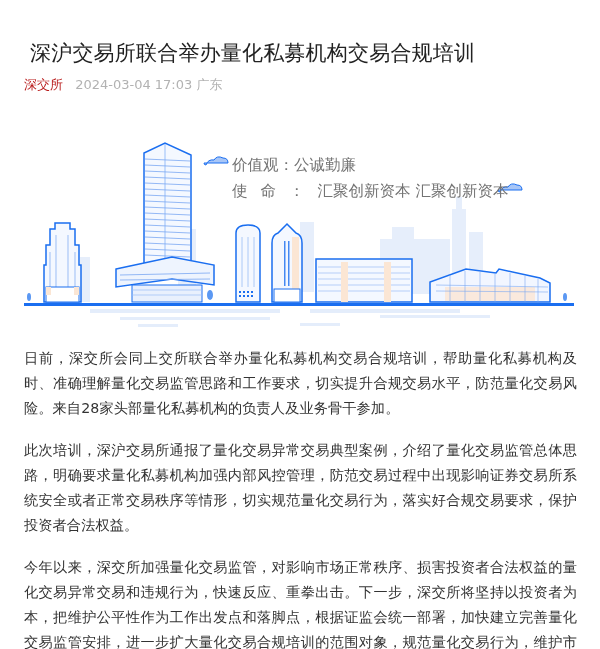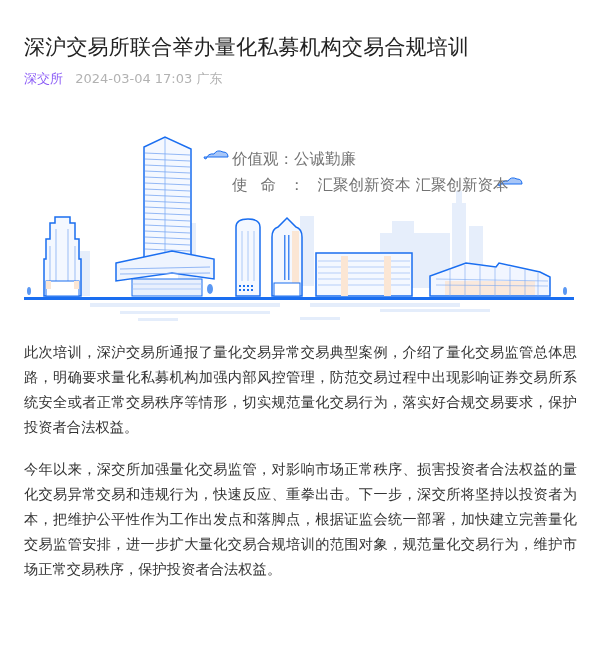--- a/index.html
+++ b/index.html
@@ -3,29 +3,29 @@
   <meta charset="utf-8">
   <style>
     html, body { margin: 0; padding: 0; background: #ffffff; }
     body {
       width: 600px; height: 649px; overflow: hidden;
       font-family: "DejaVu Sans", "Liberation Sans", sans-serif;
       color: #333;
     }
     .article { padding: 0 23px 0 24px; position: relative; }
     .title {
-      margin: 0; padding-top: 33px;
+      margin: 6px; padding-top: 33px;
       font-size: 21px; line-height: 28px; font-weight: normal; color: #222;
       letter-spacing: 0.2px;
     }
     .meta {
       margin-top: 8px; height: 20px; line-height: 20px;
       font-size: 13px; color: #b2b2b2;
     }
-    .meta .source { color: #8b5cf6; margin-right: 8px; }
+    .meta .source { color: #b91c1c; margin-right: 8px; }
     .meta .time { }
     .banner {
       margin-top: 22px; margin-left: -4px;
       width: 560px; height: 215px; position: relative;
     }
     .banner svg { display: block; }
     .banner .slogan {
       position: absolute; left: 198px; color: #737373;
       font-size: 15.5px; line-height: 20px; white-space: nowrap;
     }
@@ -194,16 +194,17 @@
       </g>
       <g fill="#a8c6f7" stroke="#1a6ef0" stroke-width="1">
         <path d="M480 75 Q482 69 488 70 Q491 65 497 68 Q502 68 502 73 H478 Q478 75 480 75 Z"></path>
       </g>
     </svg>
     <div class="slogan l1"><span>价值观：</span><span>公诚勤廉</span></div>
     <div class="slogan l2"><span class="lbl2">使命：</span><span>汇聚创新资本 汇聚创新资本</span></div>
   </div>
 
   <div class="content">
+    <p>日前，深交所会同上交所联合举办量化私募机构交易合规培训，帮助量化私募机构及时、准确理解量化交易监管思路和工作要求，切实提升合规交易水平，防范量化交易风险。来自28家头部量化私募机构的负责人及业务骨干参加。</p>
     <p>此次培训，深沪交易所通报了量化交易异常交易典型案例，介绍了量化交易监管总体思路，明确要求量化私募机构加强内部风控管理，防范交易过程中出现影响证券交易所系统安全或者正常交易秩序等情形，切实规范量化交易行为，落实好合规交易要求，保护投资者合法权益。</p>
     <p>今年以来，深交所加强量化交易监管，对影响市场正常秩序、损害投资者合法权益的量化交易异常交易和违规行为，快速反应、重拳出击。下一步，深交所将坚持以投资者为本，把维护公平性作为工作出发点和落脚点，根据证监会统一部署，加快建立完善量化交易监管安排，进一步扩大量化交易合规培训的范围对象，规范量化交易行为，维护市场正常交易秩序，保护投资者合法权益。</p>
   </div>
 </div>
 
 </body></html>

